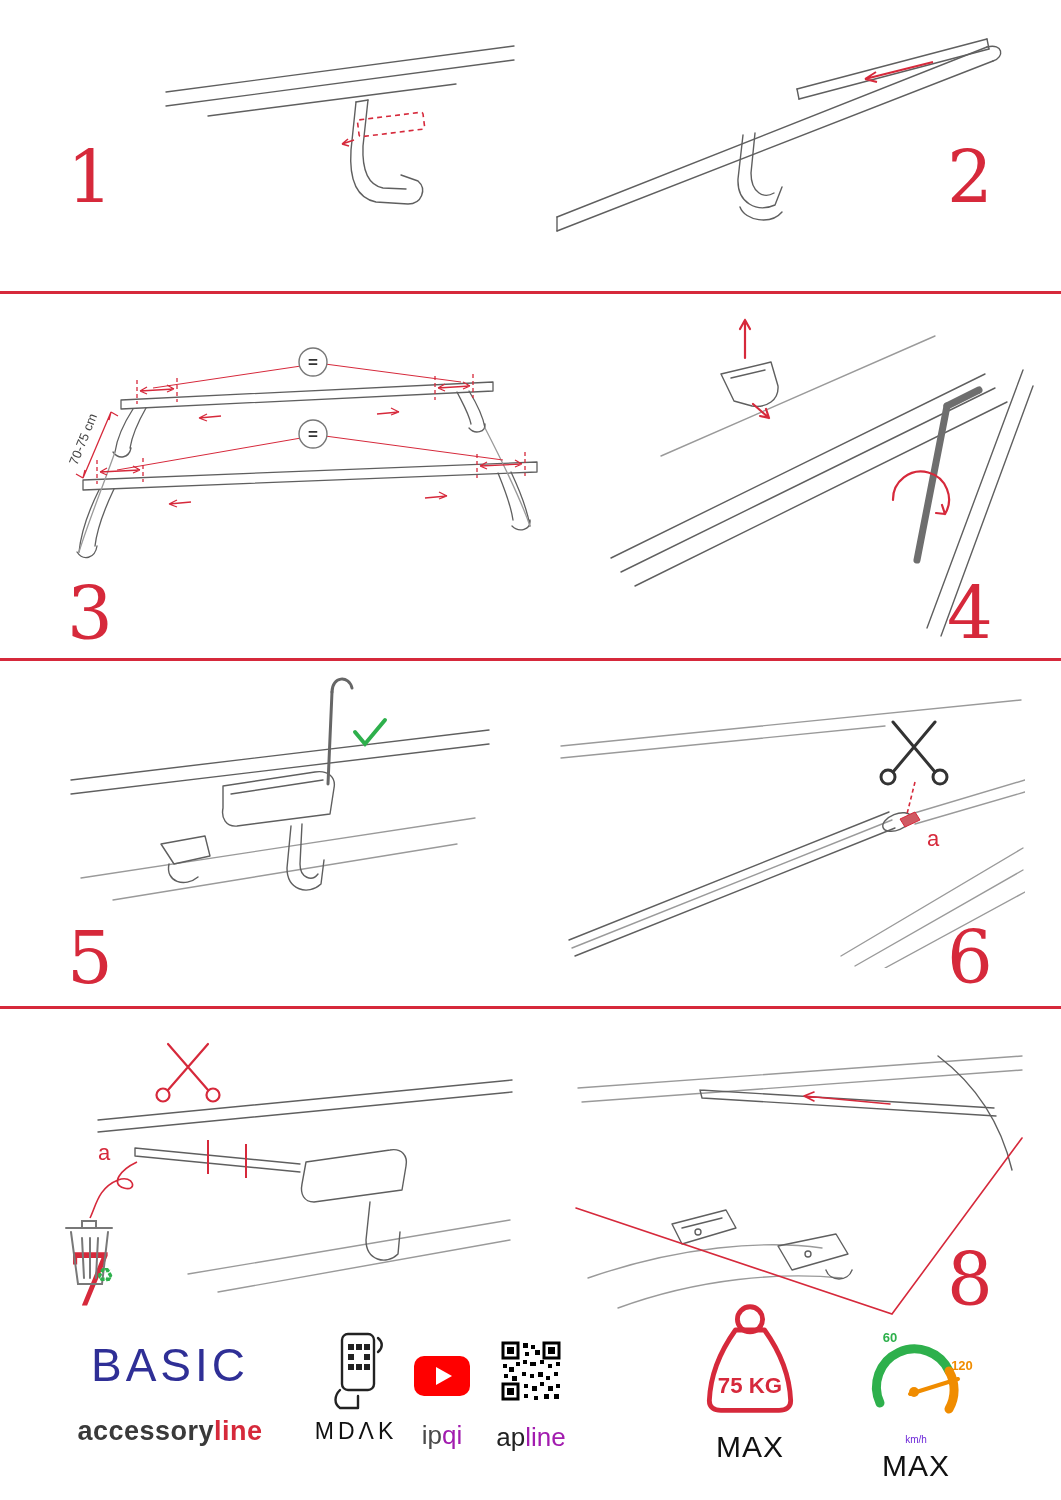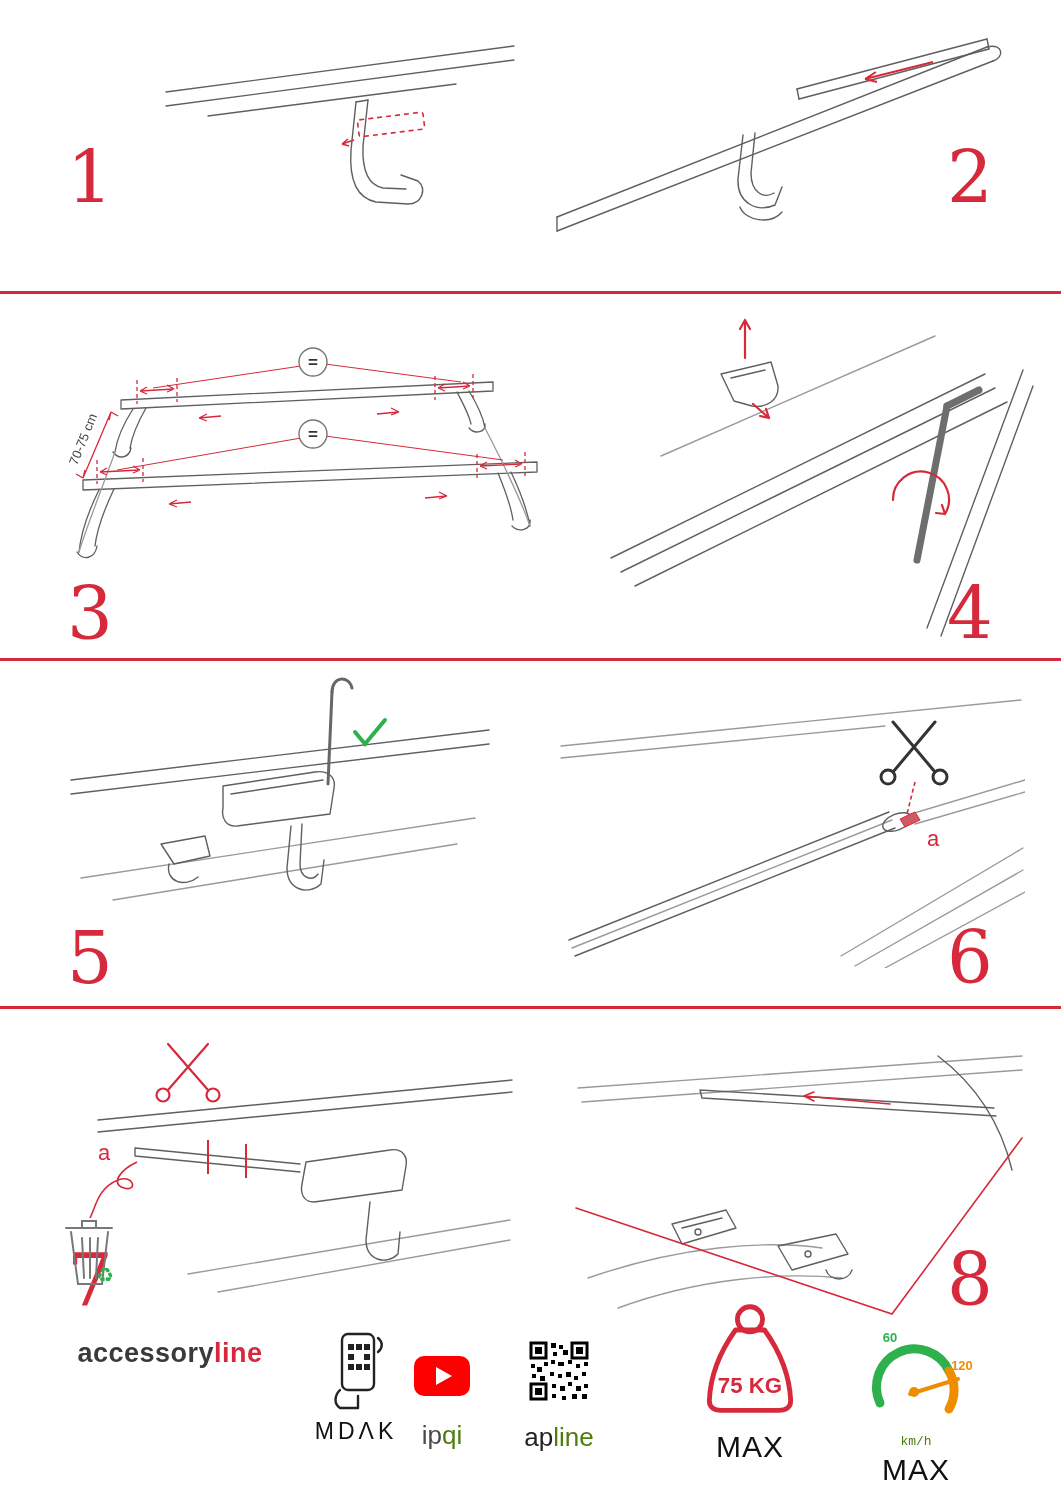--- a/index.html
+++ b/index.html
@@ -9,23 +9,23 @@
   svg{display:block;}
   .step-num{position:absolute;width:80px;text-align:center;line-height:1;
             font-family:"DejaVu Serif",serif;font-size:72px;color:#d6293b;}
   .divider{position:absolute;left:0;width:1061px;height:3px;background:#d6293b;}
   .footer-block{position:absolute;display:flex;flex-direction:column;align-items:center;}
   .brand-basic{font-size:46px;letter-spacing:4px;font-weight:500;color:#2f2f96;margin-bottom:24px;}
   .brand-sub{font-size:27px;font-weight:700;color:#3a3a3a;letter-spacing:0.5px;}
   .brand-sub .red{color:#d6293b;}
   .mdak-label{margin-top:8px;font-size:23px;letter-spacing:4px;font-weight:500;color:#111;}
   .duo-label{font-size:26px;font-weight:500;color:#4a4a4a;}
-  .duo-label .red{color:#4d7c0f;}
+  .duo-label .red{color:#a21caf;}
   .max-label{font-size:30px;font-weight:400;color:#111;letter-spacing:1px;}
-  .kmh-label{font-size:13px;color:#4d7c0f;margin-top:2px;font-family:Liberation Mono, monospace;}
+  .kmh-label{font-size:10px;color:#6d28d9;margin-top:2px;}
 </style>
 </head>
 <body>
 
 <div class="page">
 
   <div class="step-num" style="left:50px;top:142px">1</div>
 
   <svg class="panel" style="left:150px;top:28px" width="380" height="240" viewBox="0 0 380 240">
     <g stroke="#5f5f5f" stroke-width="1.4" fill="none" stroke-linecap="round" stroke-linejoin="round">
@@ -205,20 +205,21 @@
       <path d="M218,230 l58,-12 l12,20 l-56,16 z M266,254 c4,12 22,12 26,0"></path>
       <circle cx="248" cy="238" r="3"></circle>
     </g>
     <g stroke="#d6293b" stroke-width="1.6" fill="none" stroke-linecap="round">
       <path d="M244,80 L330,88 M244,80 l10,-4 M244,80 l10,5"></path>
       <path d="M16,192 L332,298 L462,122"></path>
     </g>
   </svg>
 
   <div class="footer-block" style="left:64px;top:1338px;width:212px">
+    <div class="brand-basic">BASIC</div>
     <div class="brand-sub"><span>accessory</span><span class="red">line</span></div>
   </div>
 
   <div class="footer-block" style="left:304px;top:1330px;width:104px">
     <svg width="64" height="80" viewBox="0 0 64 80">
       <g stroke="#222" stroke-width="2.4" fill="none" stroke-linecap="round" stroke-linejoin="round">
         <rect x="18" y="4" width="32" height="56" rx="6"></rect>
         <path d="M54,8 c5,4 5,10 0,14"></path>
         <path d="M16,60 C10,66 10,74 16,78 L34,78 L34,66"></path>
       </g>
@@ -237,21 +238,21 @@
   </div>
 
   <div class="footer-block" style="left:402px;top:1330px;width:80px">
     <svg width="56" height="40" viewBox="0 0 56 40" style="margin-top:26px">
       <rect x="0" y="0" width="56" height="40" rx="10" fill="#ff0000"></rect>
       <polygon points="22,11 22,29 38,20" fill="#ffffff"></polygon>
     </svg>
     <div class="duo-label" style="margin-top:24px"><span>ip</span><span class="red">qi</span></div>
   </div>
 
-  <div class="footer-block" style="left:516px;top:1330px;width:86px">
+  <div class="footer-block" style="left:488px;top:1330px;width:86px">
     <svg width="62" height="62" viewBox="0 0 62 62" style="margin-top:10px">
       <g fill="none" stroke="#000" stroke-width="3">
         <rect x="3" y="3" width="15" height="15"></rect>
         <rect x="44" y="3" width="15" height="15"></rect>
         <rect x="3" y="44" width="15" height="15"></rect>
       </g>
       <g fill="#000">
         <rect x="7" y="7" width="7" height="7"></rect>
           <rect x="48" y="7" width="7" height="7"></rect>
           <rect x="7" y="48" width="7" height="7"></rect>

